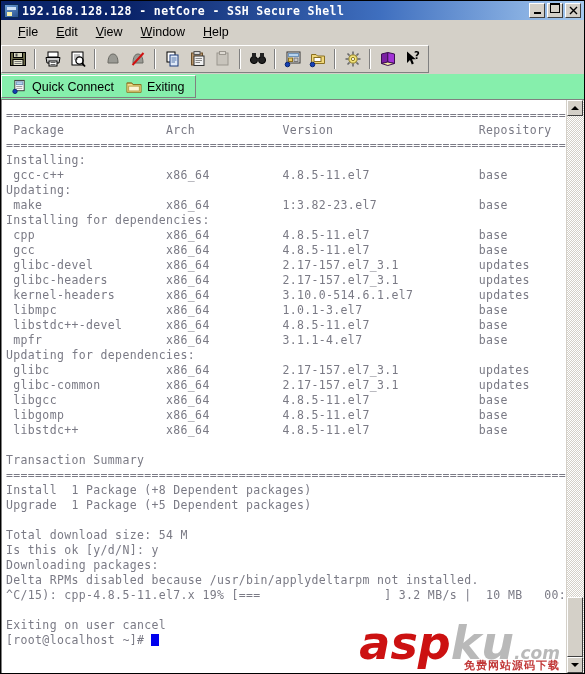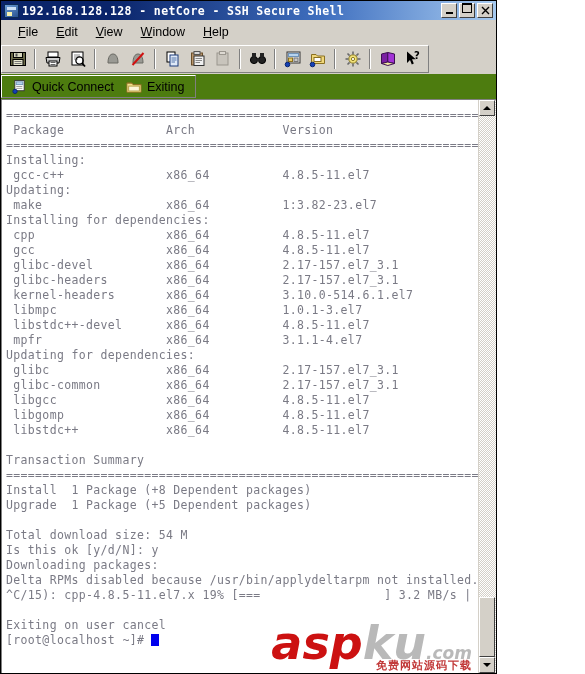--- a/index.html
+++ b/index.html
@@ -3,21 +3,21 @@
 <meta charset="utf-8">
 <style>
   html,body{margin:0;padding:0;}
   body{
     width:585px;height:674px;overflow:hidden;
     background:#ffffff;
     font-family:"Liberation Sans", sans-serif;
     -webkit-font-smoothing:none;
   }
   .app-window{
-    width:497px;height:674px;
+    width:585px;height:674px;
     background:#d4d0c8;
     border:1px solid #000;
     box-sizing:border-box;
     display:flex;flex-direction:column;
     position:relative;
   }
 
   
   .titlebar{
     height:19px;
@@ -102,21 +102,21 @@
     border-left:1px solid #808080;border-right:1px solid #ffffff;box-sizing:border-box;}
   .tb-btn{
     width:23px;height:22px;margin:0 1px;
     display:flex;align-items:center;justify-content:center;
     box-sizing:border-box;
   }
   .tb-btn svg{display:block;}
 
   
   .qcbar{
-    height:25px;background:#4d7c0f;
+    height:25px;background:#86efac;
     display:flex;align-items:center;
     flex:0 0 auto;
   }
   .qc-inner{
     display:flex;align-items:center;height:23px;
     border-top:1px solid #ffffff;border-left:1px solid #ffffff;
     border-right:1px solid #808080;border-bottom:1px solid #808080;
     box-sizing:border-box;padding:0 4px;
   }
   .qc-btn{display:flex;align-items:center;gap:5px;padding:1px 6px;}

